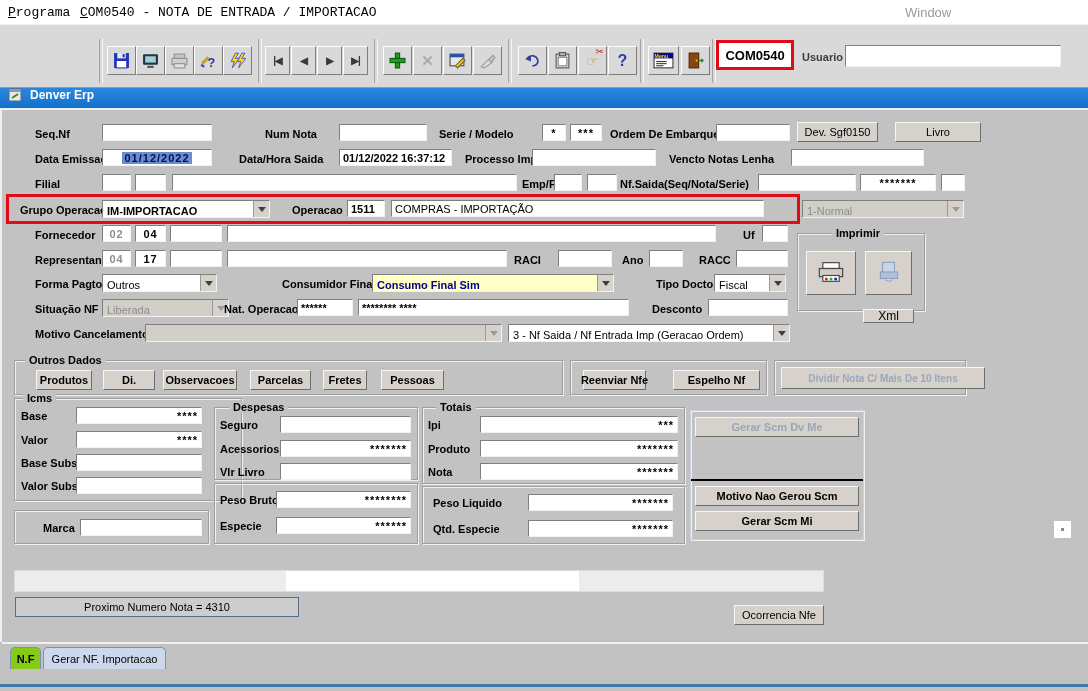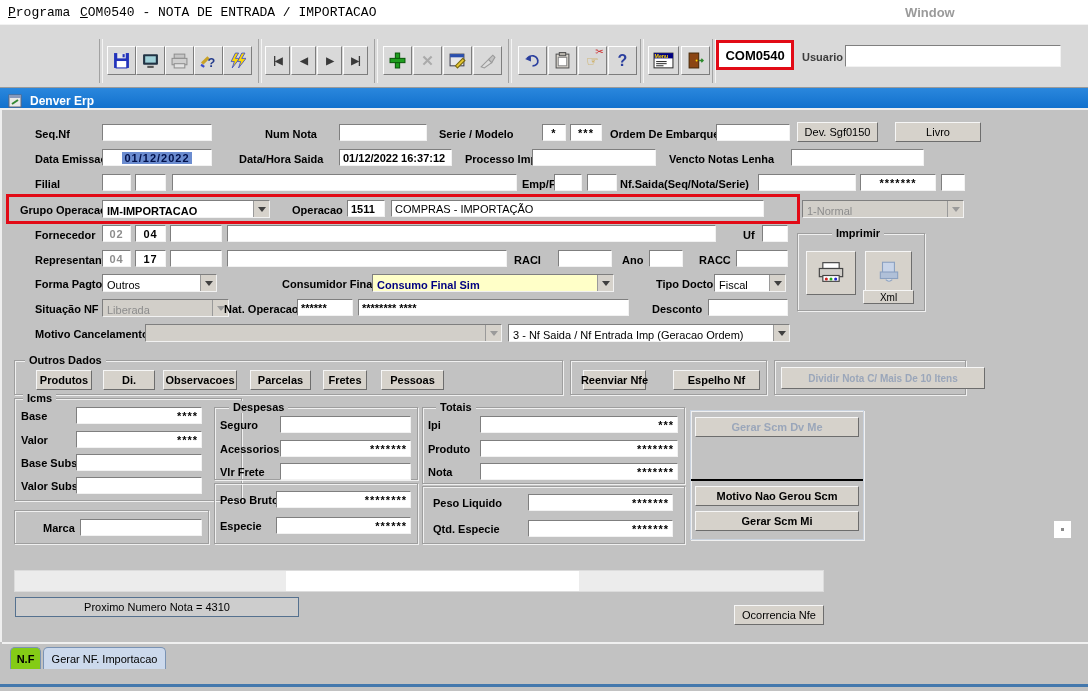--- a/index.html
+++ b/index.html
@@ -1,32 +1,32 @@
 <!DOCTYPE html>
 <html><head>
 <meta charset="utf-8">
 <style>
   html,body{margin:0;padding:0;}
   body{width:1088px;height:691px;position:relative;font-family:"Liberation Sans",sans-serif;background:#c2c2c2;overflow:hidden;}
   
   #menubar{position:absolute;left:0;top:0;width:1088px;height:24px;background:#ffffff;}
   .menu-item{position:absolute;top:5px;font-family:"Liberation Mono",monospace;font-size:13px;color:#000;white-space:pre;}
   .menu-item::first-letter{text-decoration:underline;}
-  #menu-window{position:absolute;top:5px;left:905px;font-size:13px;color:#9a9a9a;font-weight:bold;}
+  #menu-window{position:absolute;top:5px;left:905px;font-size:13px;color:#9a9a9a;}
   
   #toolbar{position:absolute;left:0;top:24px;width:1088px;height:62px;background:#d9d9d9;border-top:1px solid #f2f2f2;border-bottom:1px solid #9a9a9a;}
   .tb{position:absolute;top:21px;width:29px;height:29px;background:#d9d9d9;border:1px solid;border-color:#fdfdfd #7d7d7d #7d7d7d #fdfdfd;display:flex;align-items:center;justify-content:center;box-sizing:border-box;}
   .tb svg{display:block;}
   .sep{position:absolute;top:14px;width:2px;height:44px;border-left:1px solid #a2a2a2;border-right:1px solid #f4f4f4;}
   .navg{font-size:10px;color:#3a3a3a;font-weight:bold;letter-spacing:-1px;}
   #com-box{position:absolute;left:716px;top:15px;width:78px;height:30px;background:#fff;border:3px solid #e20a16;box-sizing:border-box;display:flex;align-items:center;justify-content:center;font-size:13px;font-weight:bold;color:#000;}
   #usuario-label{position:absolute;left:802px;top:26px;font-size:11px;font-weight:bold;color:#3c3c3c;}
   #usuario-input{position:absolute;left:845px;top:20px;width:216px;height:22px;}
   
-  #titlebar{position:absolute;left:0;top:88px;width:1088px;height:20px;background:linear-gradient(#2a87dd,#1271cd);color:#fff;display:flex;align-items:flex-end;}
+  #titlebar{position:absolute;left:0;top:88px;width:1088px;height:20px;background:linear-gradient(#2a87dd,#1271cd);color:#fff;display:flex;align-items:flex-start;}
   #titlebar .t{font-size:12px;font-weight:bold;margin-left:8px;}
   
   #panel{position:absolute;left:0;top:108px;width:1088px;height:534px;background:#c2c2c2;border-left:2px solid #efefef;border-top:2px solid #efefef;box-sizing:border-box;}
   .l{position:absolute;font-size:11px;font-weight:bold;color:#000;white-space:nowrap;}
   .i{position:absolute;height:17px;background:#fff;border:1px solid;border-color:#7f7f7f #f2f2f2 #f2f2f2 #7f7f7f;box-sizing:border-box;font-size:11px;display:flex;align-items:center;padding:0 3px;white-space:nowrap;overflow:hidden;}
   .i.r{justify-content:flex-end;font-weight:bold;letter-spacing:1px;}
   .i.ctr{justify-content:center;font-weight:bold;letter-spacing:1px;}
   .i.dim{color:#8d8d8d;font-weight:bold;}
   .i.bld{font-weight:bold;}
   .c{position:absolute;height:18px;background:#fff;border:1px solid;border-color:#7f7f7f #f2f2f2 #f2f2f2 #7f7f7f;box-sizing:border-box;font-size:11px;display:flex;align-items:flex-end;}
@@ -339,21 +339,21 @@
             <circle cx="16" cy="16" r="1.3" fill="#2222cc"></circle>
           </svg></span>
     </div>
     <div class="b" style="left:67px;top:17px;width:47px;height:44px">
       <span><svg width="26" height="24" viewBox="0 0 24 20">
             <rect x="6" y="1" width="11" height="14" fill="#c8d4e8" stroke="#8aa0c0"></rect>
             <rect x="4" y="10" width="16" height="6" fill="#b0c0d8" stroke="#8aa0c0"></rect>
             <path d="M9 17 Q12 20 15 17" stroke="#8aa0c0" fill="#dce6f4"></path>
           </svg></span>
     </div>
-    <div class="b n" style="left:65px;top:56px;width:51px;height:14px;font-size:10px">Xml</div>
+    <div class="b n" style="left:65px;top:75px;width:51px;height:14px;font-size:12px">Xml</div>
   </div>
 
   <span class="l" style="left:33px;top:168px">Forma Pagto</span>
   <div class="c" style="left:100px;top:164px;width:115px">
     <span class="cv">Outros</span>
       <span class="ca"></span>
   </div>
   <span class="l" style="left:280px;top:168px">Consumidor Final</span>
   <div class="c yellow" style="left:370px;top:164px;width:242px">
     <span class="cv">Consumo Final Sim</span>
@@ -438,21 +438,21 @@
   <div class="g" style="left:212px;top:297px;width:204px;height:73px">
     <span class="leg" style="left:14px">Despesas</span>
     <span class="l" style="left:5px;top:11px">Seguro</span>
     <div class="i" style="left:65px;top:8px;width:131px">
         <span></span>
       </div>
     <span class="l" style="left:5px;top:35px">Acessorios</span>
     <div class="i r" style="left:65px;top:32px;width:131px">
         <span>*******</span>
       </div>
-    <span class="l" style="left:5px;top:58px">Vlr Frete</span>
+    <span class="l" style="left:5px;top:58px">Vlr Livro</span>
     <div class="i" style="left:65px;top:55px;width:131px">
         <span></span>
       </div>
   </div>
   <div class="g" style="left:212px;top:373px;width:204px;height:61px">
     <span class="l" style="left:5px;top:10px">Peso Bruto</span>
     <div class="i r" style="left:61px;top:7px;width:135px">
         <span>********</span>
       </div>
     <span class="l" style="left:5px;top:36px">Especie</span>

